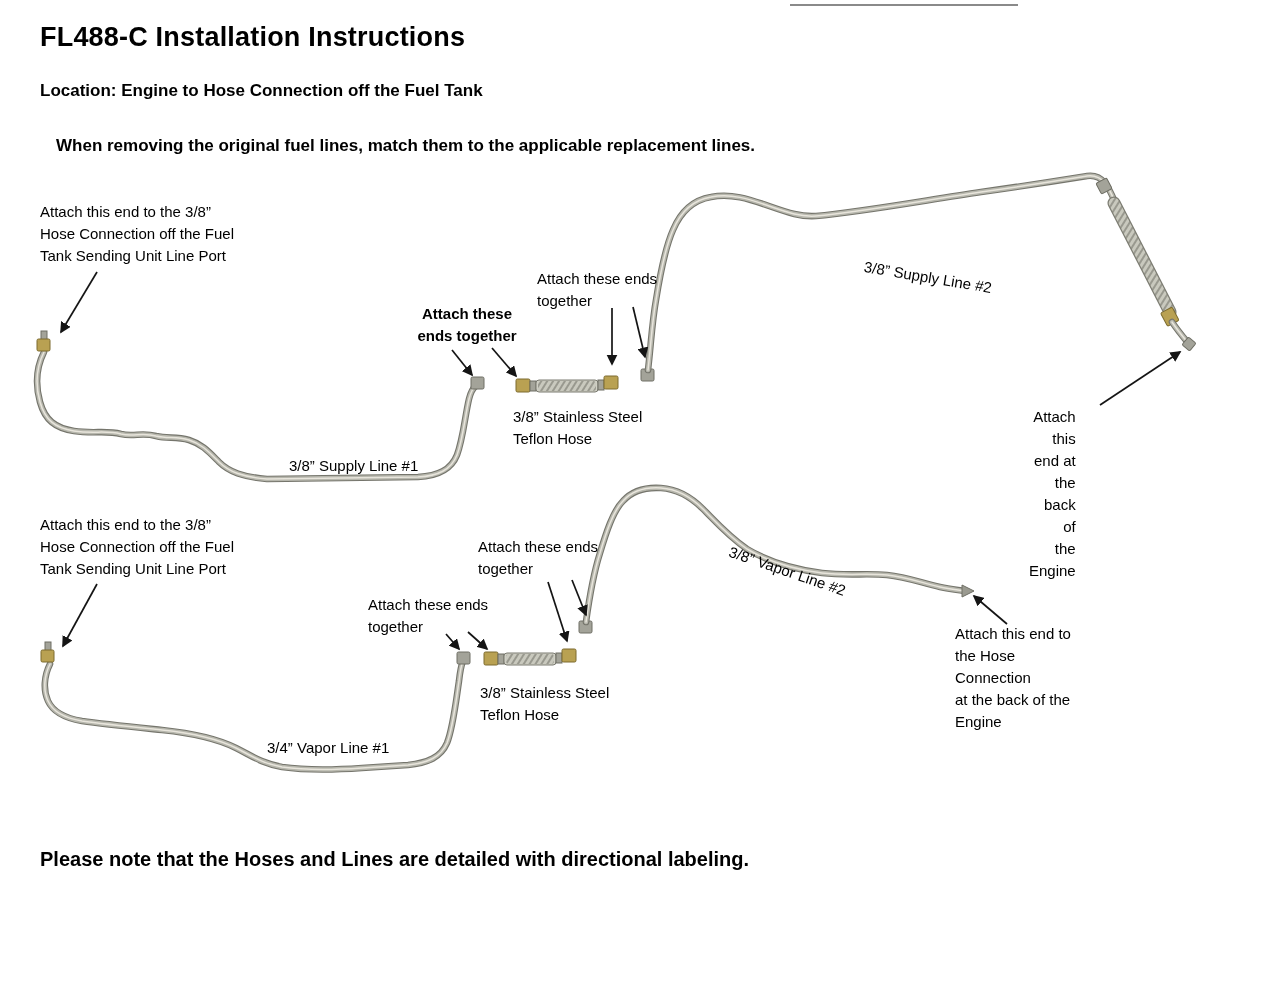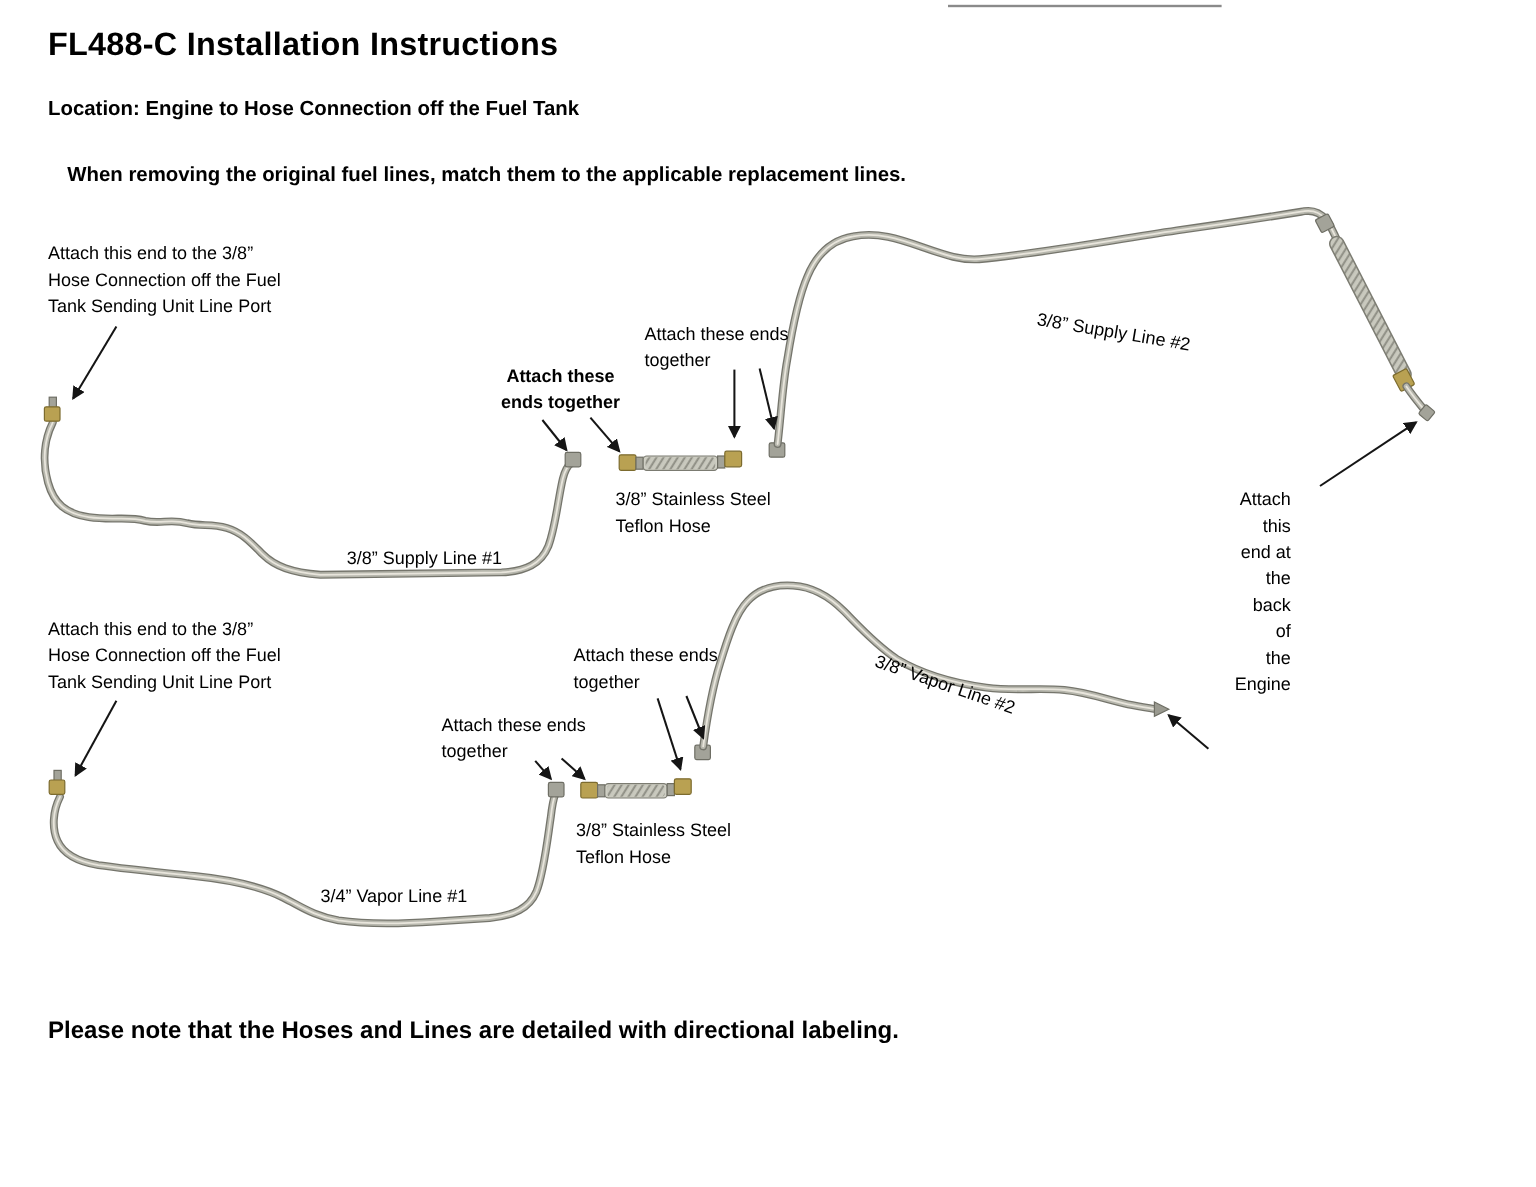--- a/index.html
+++ b/index.html
@@ -159,17 +159,19 @@
   <div class="lbl" style="left:368px;top:594px;">Attach these ends
 together</div>
 
   <div class="lbl rot" style="left:733px;top:541px;transform:rotate(19deg);">3/8” Vapor Line #2</div>
 
   <div class="lbl" style="left:480px;top:682px;">3/8” Stainless Steel
 Teflon Hose</div>
 
   <div class="lbl" style="left:267px;top:737px;">3/4” Vapor Line #1</div>
 
+  <div class="lbl" style="left:955px;top:623px;">Attach this end to the Hose Connection
+at the back of the Engine</div>
 
   <div class="lbl note" style="left:40px;top:848px;">Please note that the Hoses and Lines are detailed with directional labeling.</div>
 
 
 </div>
 
 </body></html>

